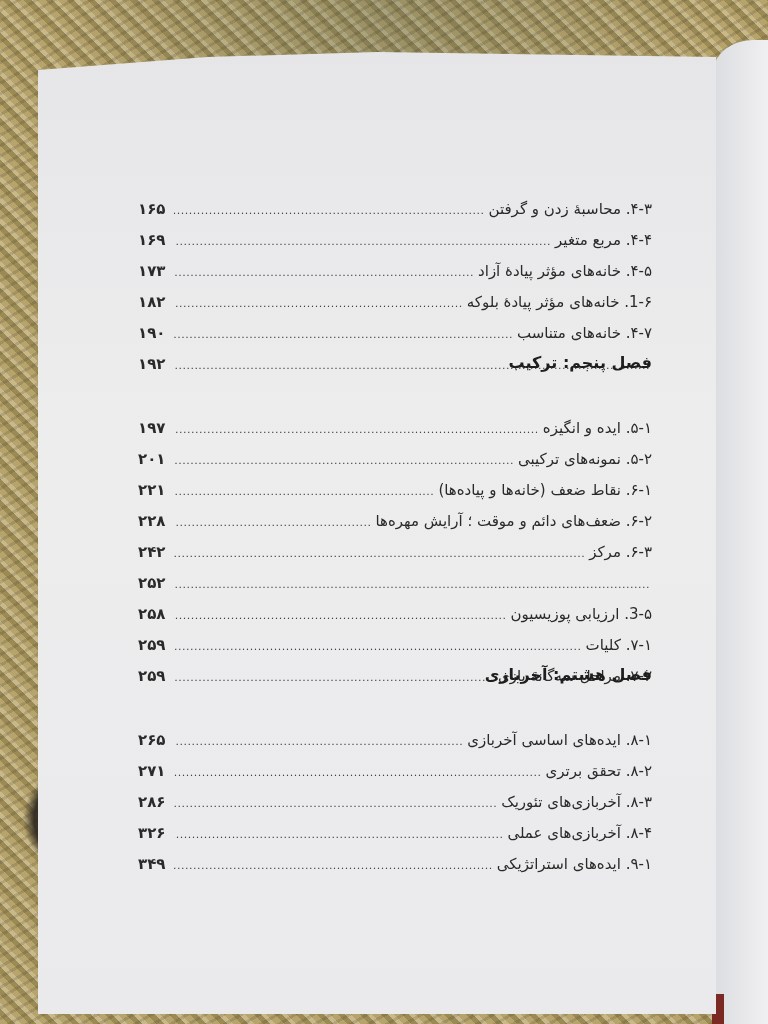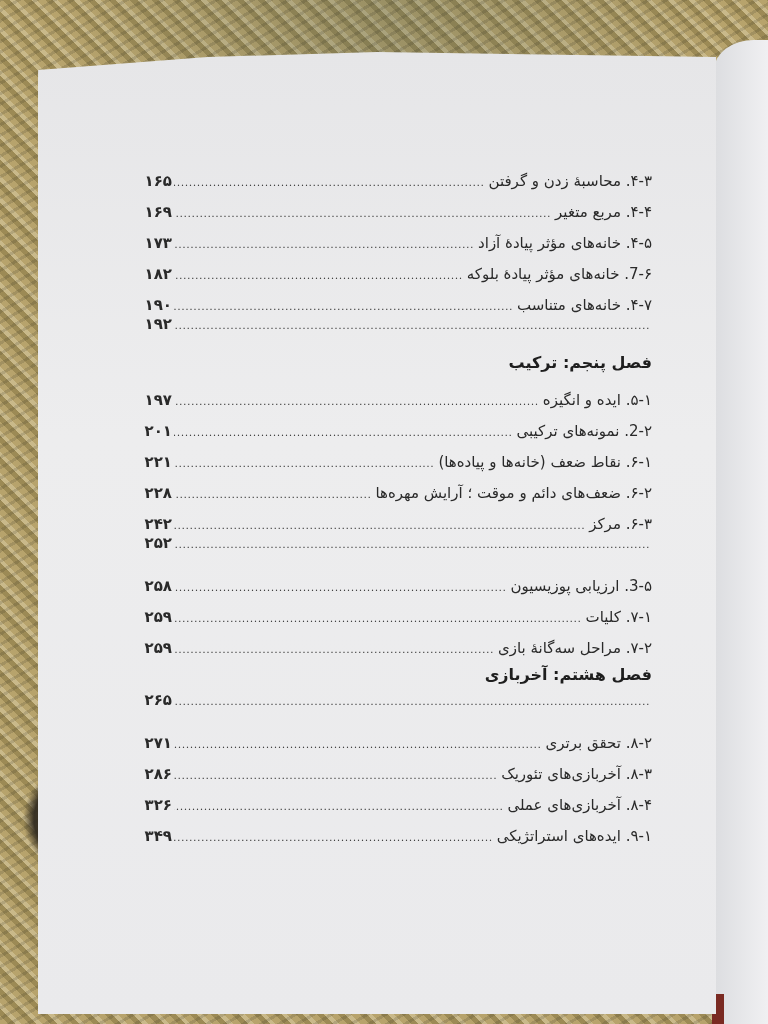--- a/index.html
+++ b/index.html
@@ -44,22 +44,23 @@
   }
   .row .label { white-space:nowrap; padding-left:2px;margin-top:12px; }
   .row .dots {
     flex:1; overflow:hidden; white-space:nowrap; color:#444;
     letter-spacing:0.5px; font-size:11px; margin:0 2px;
   }
   .row .dots::before {
     content:"......................................................................................................................................................";
   }
   .row .page-num {
-    white-space:nowrap; font-weight:bold; font-size:15px; min-width:34px; text-align:right;
+    white-space:nowrap; font-weight:bold; font-size:15px; min-width:34px; text-align:left;
     direction:rtl;
+    margin-top:40px;
   }
   .chapter {
     text-align:right; font-weight:bold; font-size:16px; height:33px; line-height:33px;
     color:#1e1e1e;
   }
 </style>
 </head>
 <body>
 
 <div class="carpet-shade"></div>
@@ -79,42 +80,42 @@
     <span class="label">۴-۴. مربع متغیر</span>
     <span class="dots"></span>
     <span class="page-num">۱۶۹</span>
   </div>
   <div class="row">
     <span class="label">۴-۵. خانه‌های مؤثر پیادهٔ آزاد</span>
     <span class="dots"></span>
     <span class="page-num">۱۷۳</span>
   </div>
   <div class="row">
-    <span class="label">7-۶. خانه‌های مؤثر پیادهٔ بلوکه</span>
+    <span class="label">1-۶. خانه‌های مؤثر پیادهٔ بلوکه</span>
     <span class="dots"></span>
     <span class="page-num">۱۸۲</span>
   </div>
   <div class="row">
     <span class="label">۴-۷. خانه‌های متناسب</span>
     <span class="dots"></span>
     <span class="page-num">۱۹۰</span>
   </div>
   <div class="row">
     <span class="dots"></span>
     <span class="page-num">۱۹۲</span>
   </div>
 
   <div class="chapter">فصل پنجم: ترکیب</div>
   <div class="row">
     <span class="label">۵-۱. ایده و انگیزه</span>
     <span class="dots"></span>
     <span class="page-num">۱۹۷</span>
   </div>
   <div class="row">
-    <span class="label">2-۲. نمونه‌های ترکیبی</span>
+    <span class="label">۵-۲. نمونه‌های ترکیبی</span>
     <span class="dots"></span>
     <span class="page-num">۲۰۱</span>
   </div>
 
   <div class="row">
     <span class="label">۶-۱. نقاط ضعف (خانه‌ها و پیاده‌ها)</span>
     <span class="dots"></span>
     <span class="page-num">۲۲۱</span>
   </div>
   <div class="row">
@@ -143,20 +144,21 @@
     <span class="page-num">۲۵۹</span>
   </div>
   <div class="row">
     <span class="label">۷-۲. مراحل سه‌گانهٔ بازی</span>
     <span class="dots"></span>
     <span class="page-num">۲۵۹</span>
   </div>
 
   <div class="chapter">فصل هشتم: آخربازی</div>
   <div class="row">
+    <span class="label">۸-۱. ایده‌های اساسی آخربازی</span>
     <span class="dots"></span>
     <span class="page-num">۲۶۵</span>
   </div>
   <div class="row">
     <span class="label">۸-۲. تحقق برتری</span>
     <span class="dots"></span>
     <span class="page-num">۲۷۱</span>
   </div>
   <div class="row">
     <span class="label">۸-۳. آخربازی‌های تئوریک</span>

